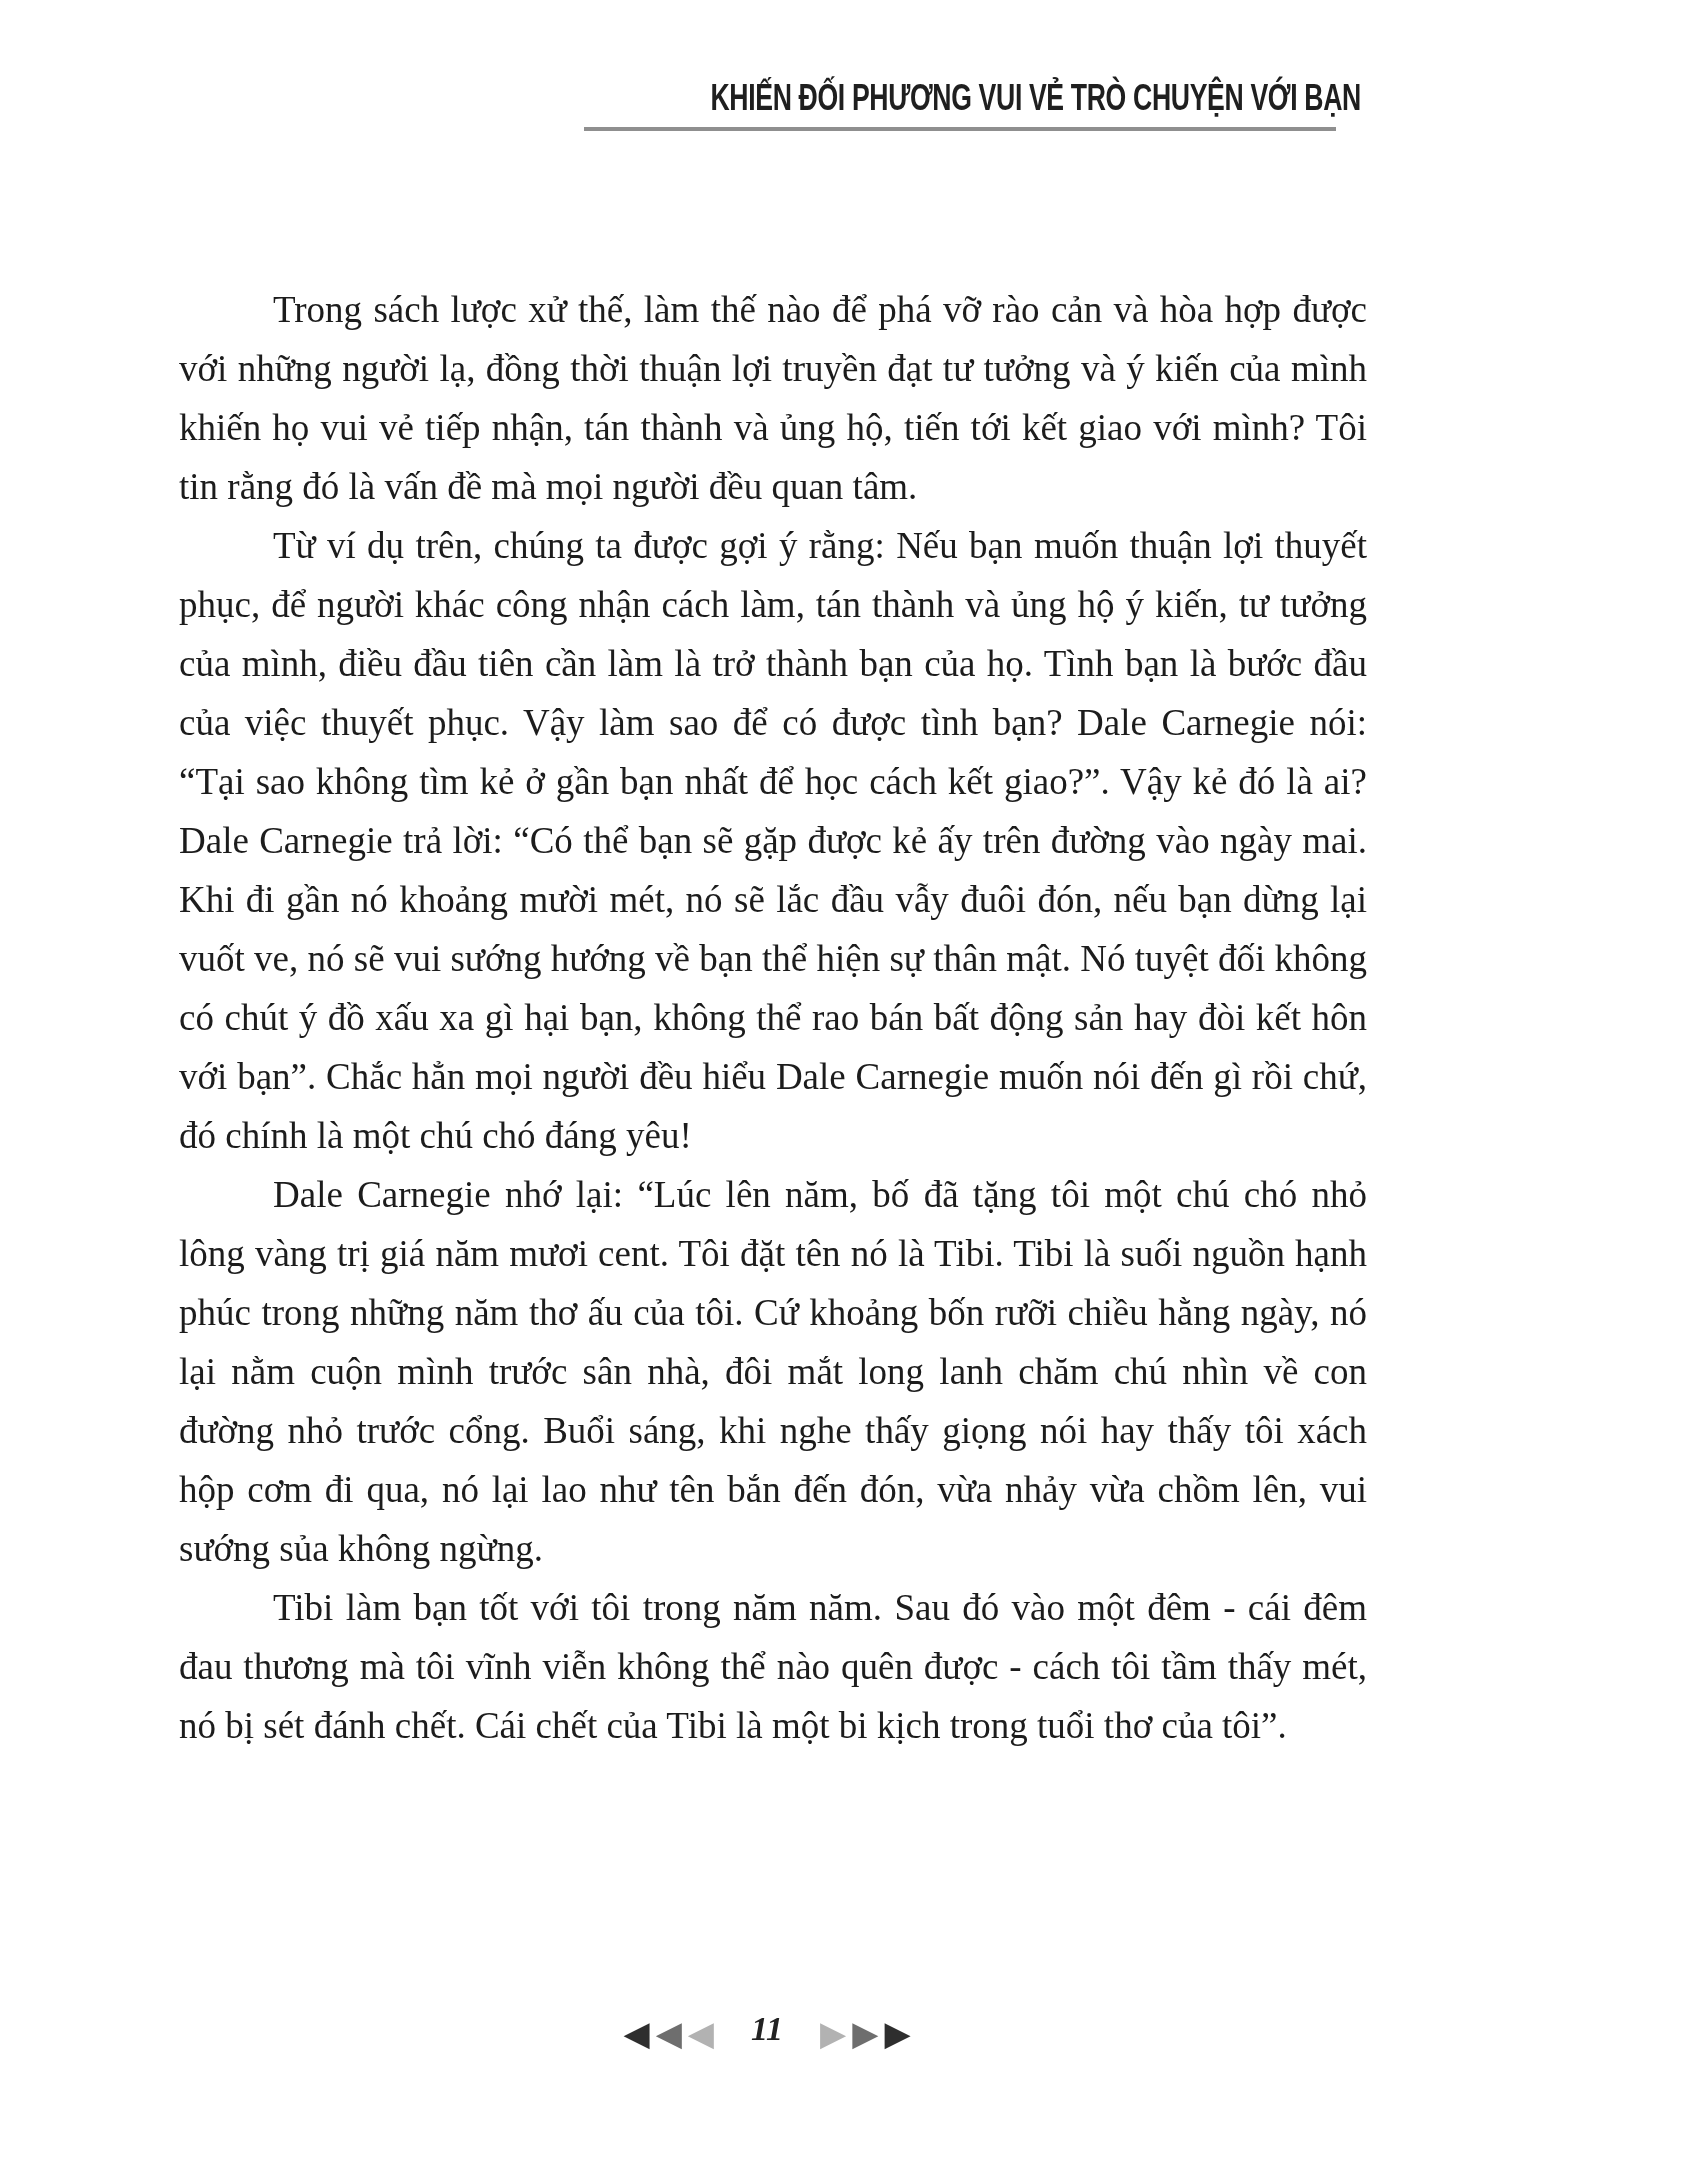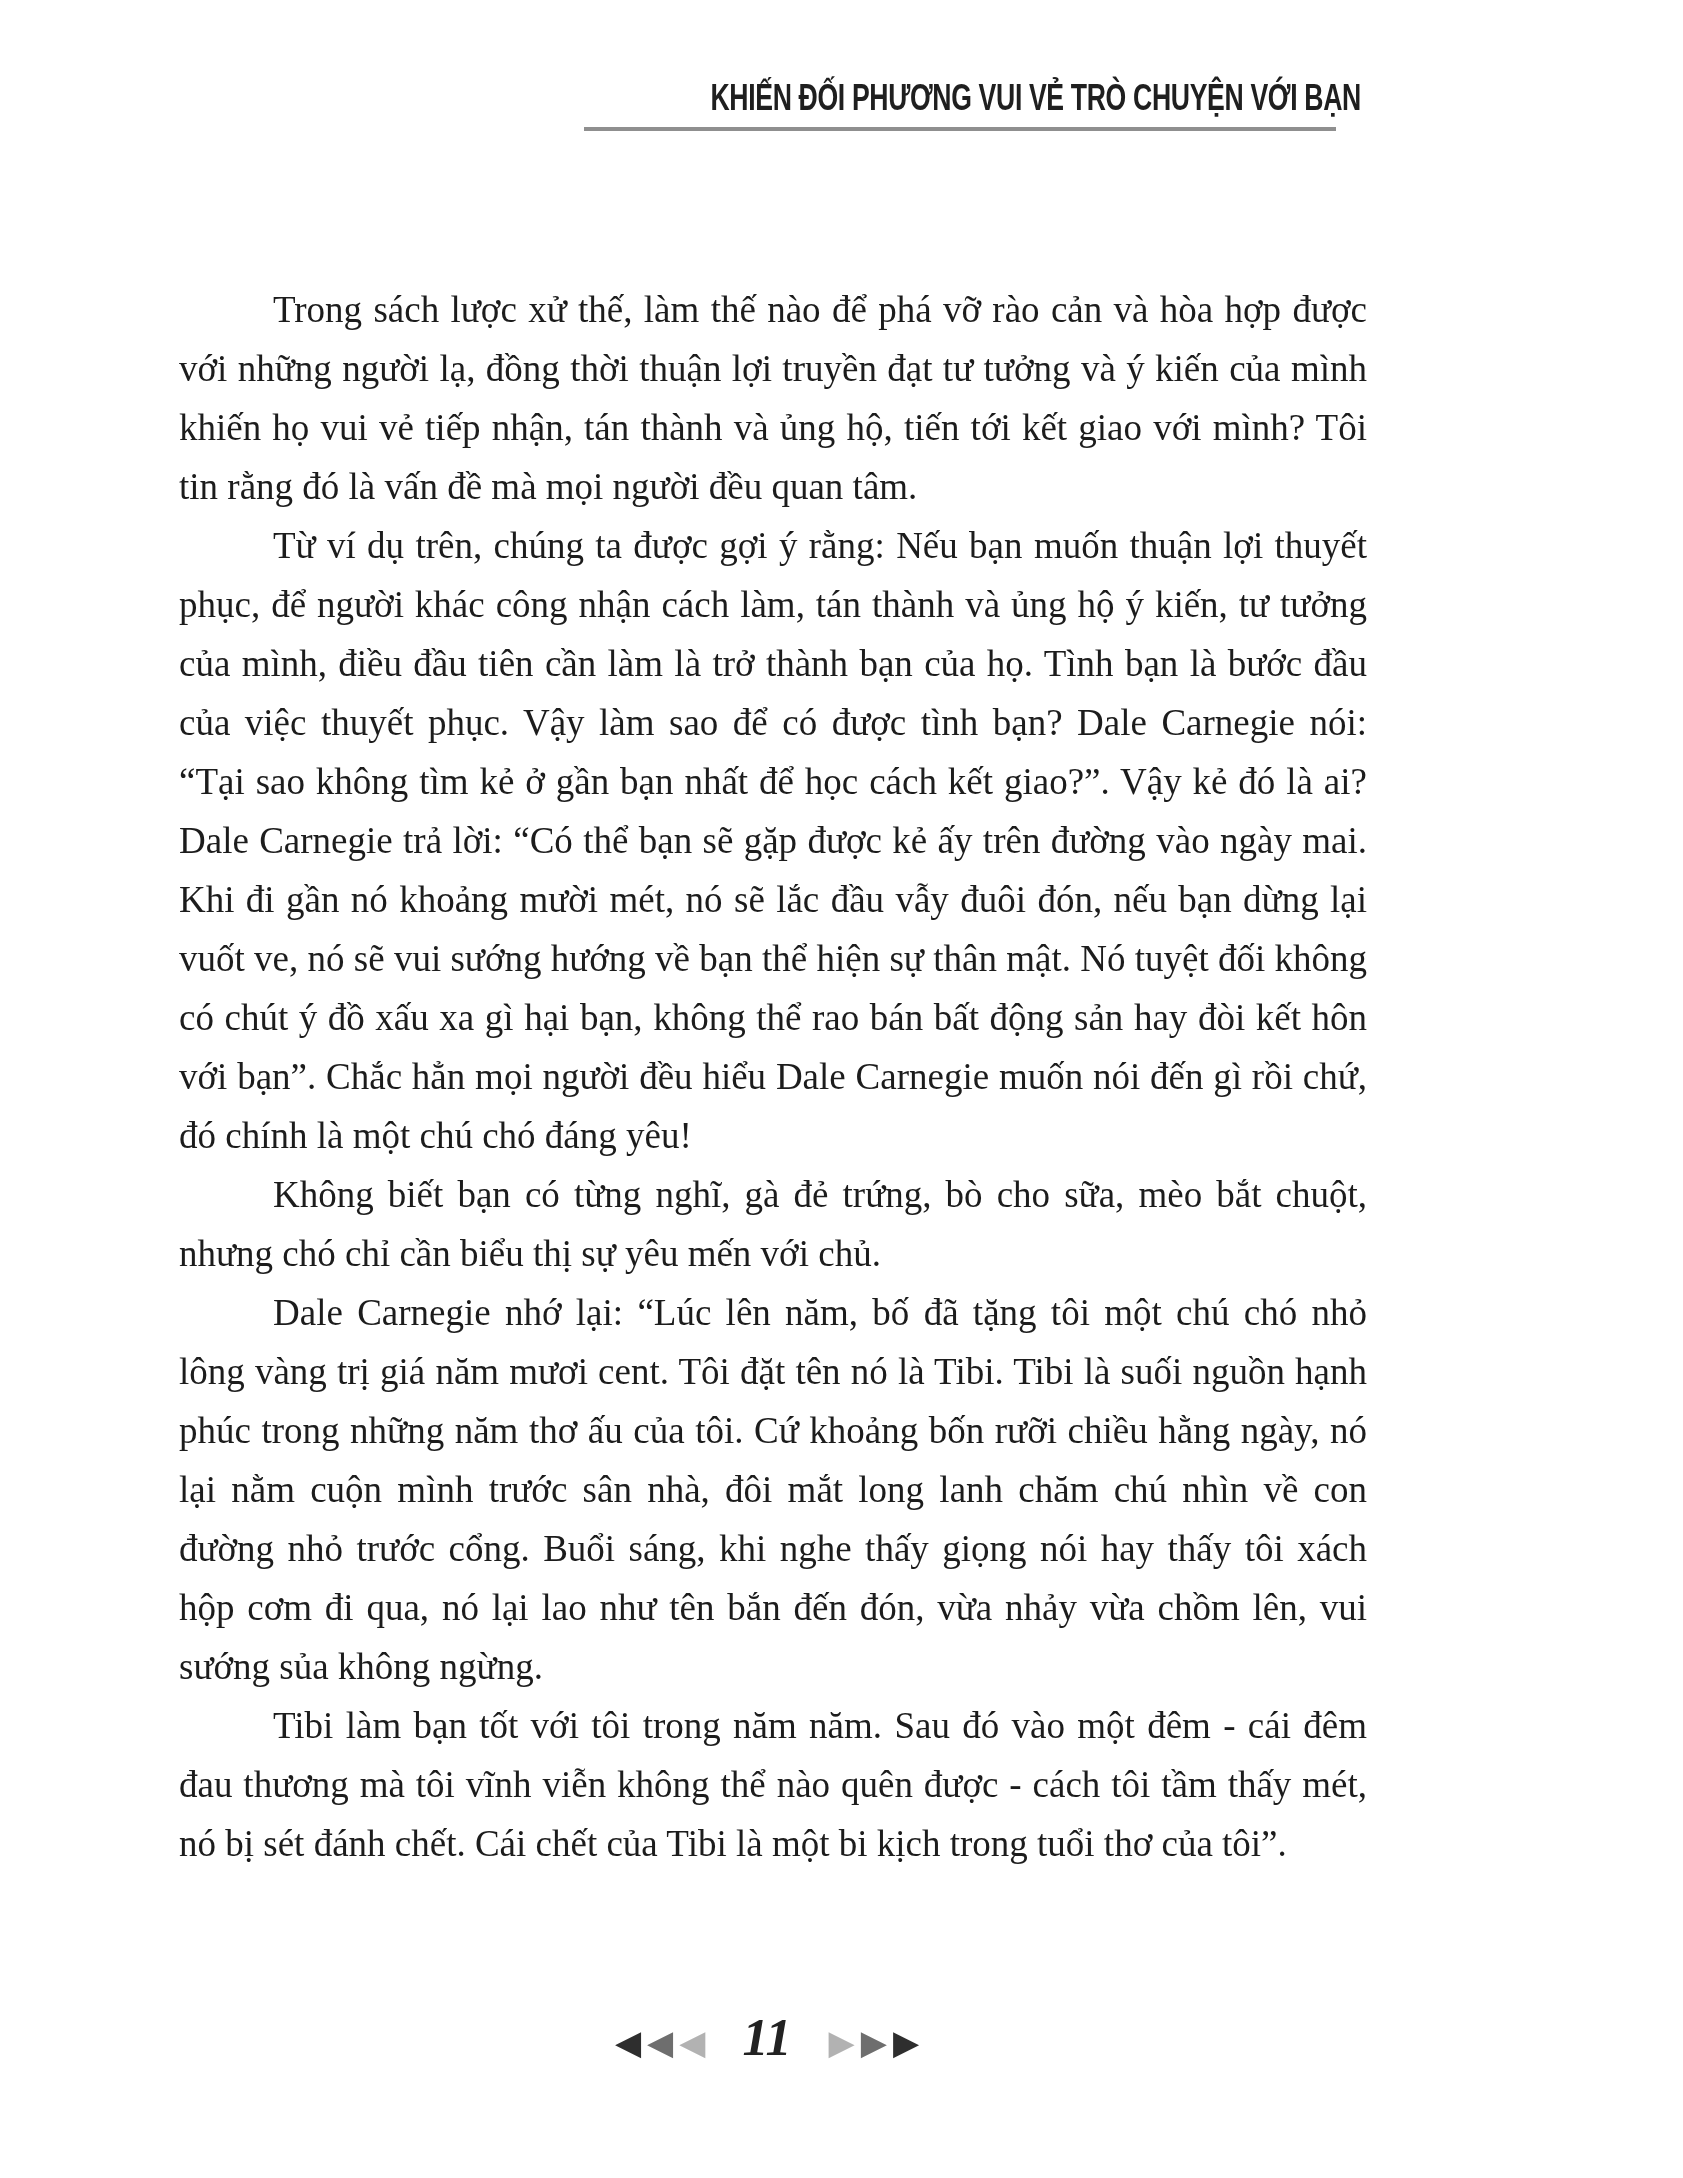--- a/index.html
+++ b/index.html
@@ -66,42 +66,41 @@
     line-height: 1;
     margin: 0 3px;
   }
   .tri-dark   { color: #2e2e2e; }
   .tri-med    { color: #6e6e6e; }
   .tri-light  { color: #b2b2b2; }
   .page-num {
     font-family: "Liberation Serif", "DejaVu Serif", serif;
     font-style: italic;
     font-weight: bold;
-    font-size: 52px;
+    font-size: 34px;
     color: #222222;
     margin: 0 34px;
     line-height: 1;
     position: relative;
     top: -4px;
     text-align: right;
   }
 </style>
 </head>
 <body>
 
 <div class="page">
 
   <div class="header">
     <span class="header-title">KHIẾN ĐỐI PHƯƠNG VUI VẺ TRÒ CHUYỆN VỚI BẠN</span>
   </div>
 
   <div class="body-text">
     <p>Trong sách lược xử thế, làm thế nào để phá vỡ rào cản và hòa hợp được với những người lạ, đồng thời thuận lợi truyền đạt tư tưởng và ý kiến của mình khiến họ vui vẻ tiếp nhận, tán thành và ủng hộ, tiến tới kết giao với mình? Tôi tin rằng đó là vấn đề mà mọi người đều quan tâm.</p>
     <p>Từ ví dụ trên, chúng ta được gợi ý rằng: Nếu bạn muốn thuận lợi thuyết phục, để người khác công nhận cách làm, tán thành và ủng hộ ý kiến, tư tưởng của mình, điều đầu tiên cần làm là trở thành bạn của họ. Tình bạn là bước đầu của việc thuyết phục. Vậy làm sao để có được tình bạn? Dale Carnegie nói: “Tại sao không tìm kẻ ở gần bạn nhất để học cách kết giao?”. Vậy kẻ đó là ai? Dale Carnegie trả lời: “Có thể bạn sẽ gặp được kẻ ấy trên đường vào ngày mai. Khi đi gần nó khoảng mười mét, nó sẽ lắc đầu vẫy đuôi đón, nếu bạn dừng lại vuốt ve, nó sẽ vui sướng hướng về bạn thể hiện sự thân mật. Nó tuyệt đối không có chút ý đồ xấu xa gì hại bạn, không thể rao bán bất động sản hay đòi kết hôn với bạn”. Chắc hẳn mọi người đều hiểu Dale Carnegie muốn nói đến gì rồi chứ, đó chính là một chú chó đáng yêu!</p>
-    <p>Không biết bạn có từng nghĩ, gà đẻ trứng, bò cho sữa, mèo bắt chuột, nhưng chó chỉ cần biểu thị sự yêu mến với chủ.</p>
     <p>Dale Carnegie nhớ lại: “Lúc lên năm, bố đã tặng tôi một chú chó nhỏ lông vàng trị giá năm mươi cent. Tôi đặt tên nó là Tibi. Tibi là suối nguồn hạnh phúc trong những năm thơ ấu của tôi. Cứ khoảng bốn rưỡi chiều hằng ngày, nó lại nằm cuộn mình trước sân nhà, đôi mắt long lanh chăm chú nhìn về con đường nhỏ trước cổng. Buổi sáng, khi nghe thấy giọng nói hay thấy tôi xách hộp cơm đi qua, nó lại lao như tên bắn đến đón, vừa nhảy vừa chồm lên, vui sướng sủa không ngừng.</p>
     <p>Tibi làm bạn tốt với tôi trong năm năm. Sau đó vào một đêm - cái đêm đau thương mà tôi vĩnh viễn không thể nào quên được - cách tôi tầm thấy mét, nó bị sét đánh chết. Cái chết của Tibi là một bi kịch trong tuổi thơ của tôi”.</p>
   </div>
 
   <div class="footer">
     <span class="tri tri-dark">◀</span>
     <span class="tri tri-med">◀</span>
     <span class="tri tri-light">◀</span>
     <span class="page-num">11</span>
     <span class="tri tri-light">▶</span>

